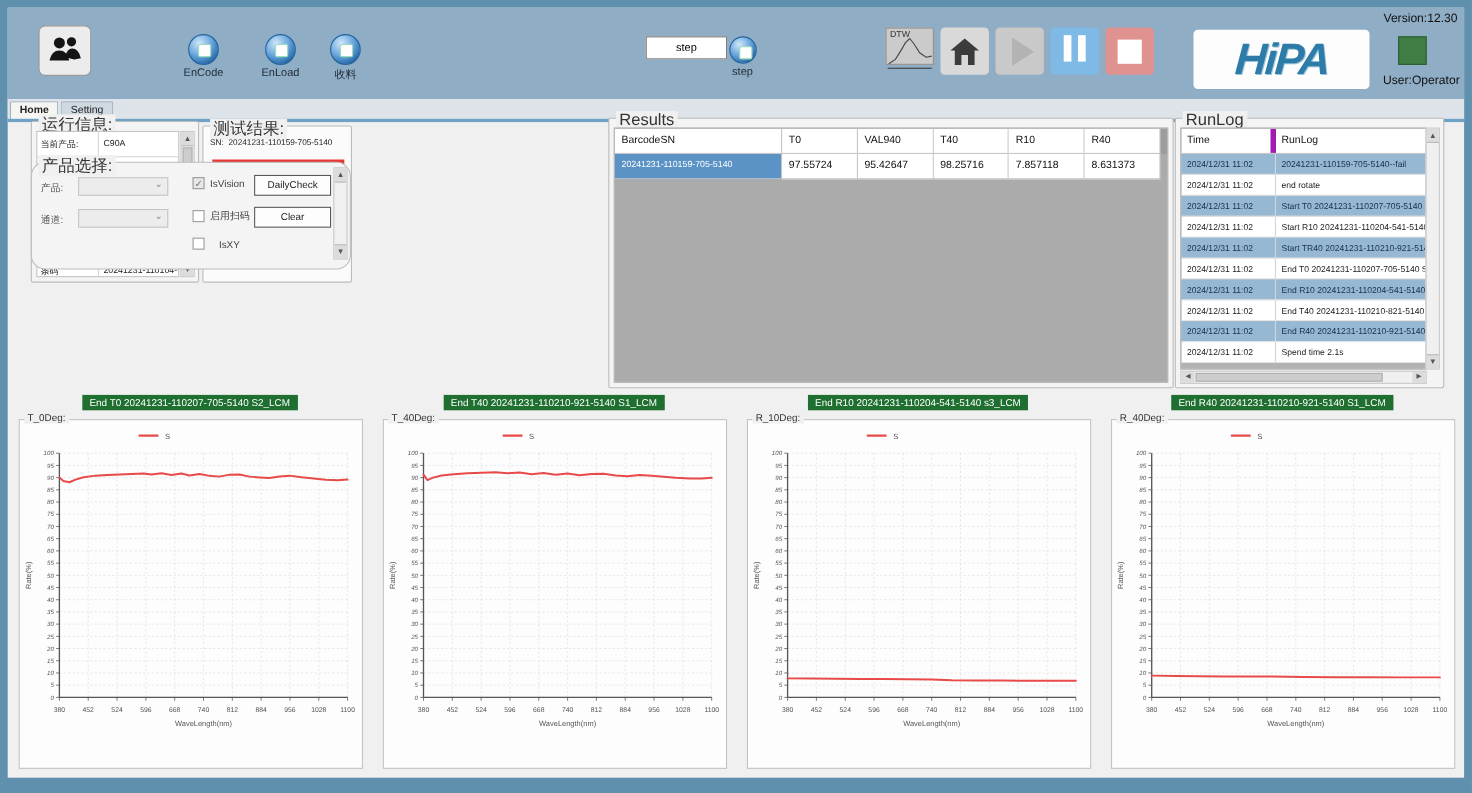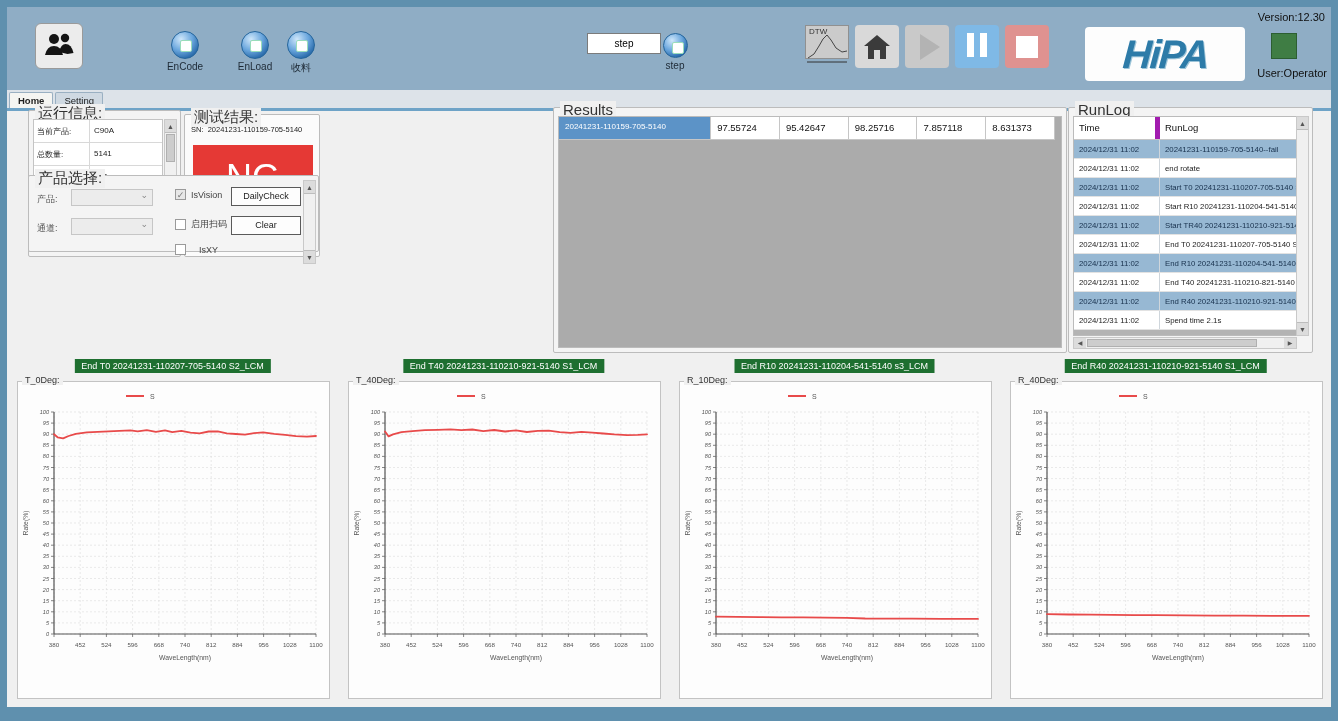--- a/index.html
+++ b/index.html
@@ -150,21 +150,21 @@
     </div>
 
     <div class="roundbtn" style="left:148px;top:24px;">
       <div class="sphere"></div>
       <div class="lbl">EnCode</div>
     </div>
     <div class="roundbtn" style="left:218px;top:24px;">
       <div class="sphere"></div>
       <div class="lbl">EnLoad</div>
     </div>
-    <div class="roundbtn" style="left:264px;top:24px;">
+    <div class="roundbtn" style="left:277px;top:24px;">
       <div class="sphere"></div>
       <div class="lbl">收料</div>
     </div>
 
     <input class="stepinput" value="step" style="">
     <div class="roundbtn" style="left:642px;top:26px;width:52px;">
       <div class="sphere" style="width:25px;height:25px;"></div>
       <div class="lbl">step</div>
     </div>
 
@@ -246,21 +246,21 @@
     </div>
     <div class="ngbox">NG</div>
     <div class="badges" id="badges">
         <div class="badge" style="background: rgb(33, 122, 54);">T0</div>
         <div class="badge" style="background: rgb(33, 122, 54);">T40</div>
         <div class="badge" style="background: rgb(229, 57, 53);">R10</div>
         <div class="badge" style="background: rgb(33, 122, 54);">R40</div>
       </div>
   </div>
 
-  <div class="group" style="left:21px;top:168px;width:291px;height:77px;">
+  <div class="group" style="left:21px;top:140px;width:291px;height:98px;border-radius:13px;">
     <div class="glabel">产品选择:</div>
     <div class="pslabel" style="left:8px;top:17px;">产品:</div>
     <div class="combo" style="left:42px;top:13px;"></div>
     <div class="pslabel" style="left:8px;top:46px;">通道:</div>
     <div class="combo" style="left:42px;top:42px;"></div>
     <div class="cbx" style="left:146px;top:13px;">
       <span class="cbox checked">✓</span>
       <span>IsVision</span>
     </div>
     <div class="cbx" style="left:146px;top:42px;">
@@ -276,20 +276,29 @@
     <div class="vscroll" style="right:2px;top:4px;height:84px;">
       <div class="varrow">▲</div>
       <div class="varrow bottom">▼</div>
     </div>
   </div>
 
 
   <div class="group" style="left:546px;top:100px;width:514px;height:246px;">
     <div class="glabel">Results</div>
     <div class="rtable">
+      <div class="rhead" id="res-head">
+          <div class="rcell c0">BarcodeSN</div>
+          <div class="rcell cN">T0</div>
+          <div class="rcell cN">VAL940</div>
+          <div class="rcell cN">T40</div>
+          <div class="rcell cN">R10</div>
+          <div class="rcell cN">R40</div>
+          <div class="rcell" style="flex: 1 1 0%; background: rgb(157, 157, 157); border: none;"></div>
+        </div>
       <div id="res-body">
           <div class="rrow">
             <div class="rcell c0 sel" style="font-size: 8px;">20241231-110159-705-5140</div>
             <div class="rcell cN">97.55724</div>
             <div class="rcell cN">95.42647</div>
             <div class="rcell cN">98.25716</div>
             <div class="rcell cN">7.857118</div>
             <div class="rcell cN">8.631373</div>
             <div class="rcell" style="flex: 1 1 0%; background: rgb(171, 171, 171); border: none;"></div>
           </div>

